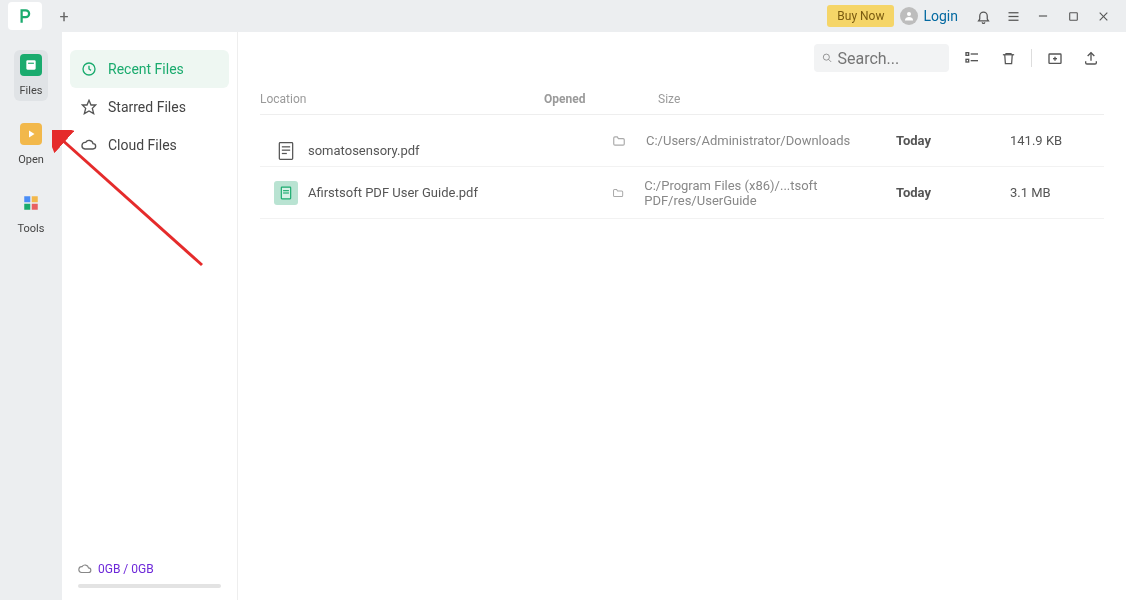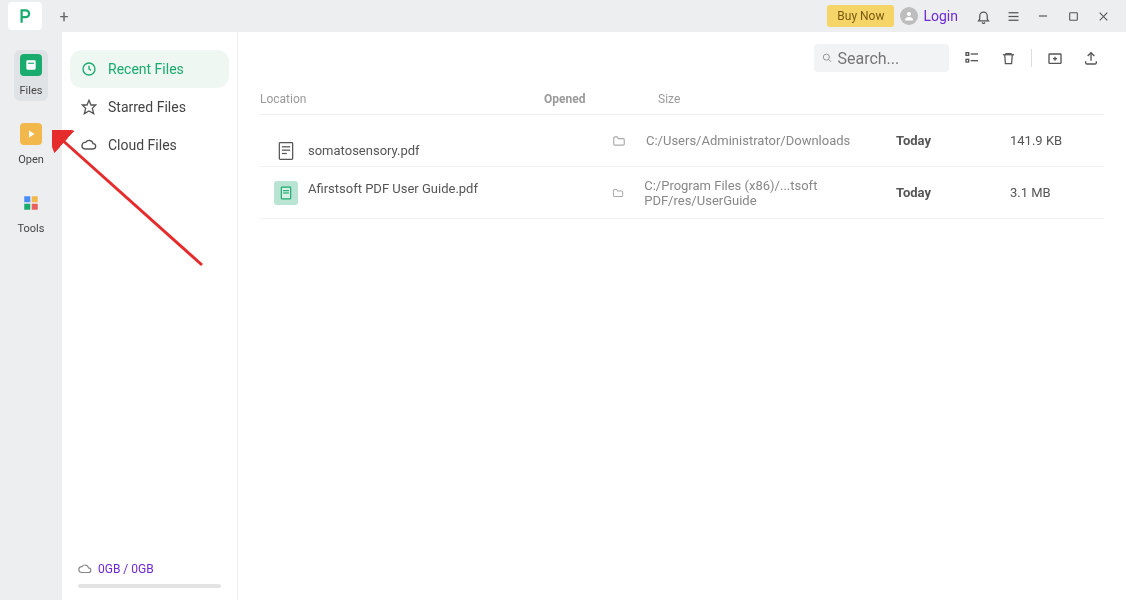--- a/index.html
+++ b/index.html
@@ -3,34 +3,34 @@
 <meta charset="utf-8">
 <style>
 * { margin: 0; padding: 0; box-sizing: border-box; font-family: -apple-system, BlinkMacSystemFont, "Segoe UI", Roboto, sans-serif; }
 body { width: 1126px; height: 600px; background: #f5f6f7; overflow: hidden; position: relative; }
 
 .titlebar { height: 32px; background: #eceef0; display: flex; align-items: center; padding: 0 8px; }
 .app-logo { width: 34px; height: 28px; background: #fff; border-radius: 4px; display:flex; align-items:center; justify-content:center; }
 .add-tab { width: 28px; height: 28px; display:flex; align-items:center; justify-content:center; color:#666; cursor:pointer; margin-left:8px; font-size:16px;}
 .title-spacer { flex:1; }
 .buy-now { background:#f5d568; color:#7a5b10; font-size:12px; padding:4px 10px; border-radius:3px; cursor:pointer; margin-right:6px;}
-.login-wrap { display:flex; align-items:center; cursor:pointer; margin-right:10px; color:#6d28d9;}
+.login-wrap { display:flex; align-items:center; cursor:pointer; margin-right:10px; color:#0369a1;}
 .login-wrap .avatar { width:18px; height:18px; border-radius:50%; background:#bdbdbd; margin-right:5px; display:flex;align-items:center;justify-content:center;}
 .title-icon { width:30px; height:28px; display:flex; align-items:center; justify-content:center; color:#555; cursor:pointer;}
 
 .main { display:flex; height: calc(600px - 32px); }
 
 .rail { width:62px; background:#eceef0; display:flex; flex-direction:column; align-items:center; padding-top:18px; gap:18px;}
 .rail-item { display:flex; flex-direction:column; align-items:center; gap:8px; cursor:pointer; padding:4px 6px; border-radius:6px;}
 .rail-item.active { background:#e0e3e6; }
 .rail-icon { width:22px; height:22px; border-radius:4px; display:flex; align-items:center; justify-content:center;}
 .rail-label { font-size:11px; color:#444; }
 
 .sidepanel { width:175px; background:#fff; display:flex; flex-direction:column; padding:18px 8px 6px 8px; position:relative;}
-.side-item { display:flex; align-items:center; gap:10px; padding:10px 10px; border-radius:12px; cursor:pointer; color:#444; font-size:14px;}
+.side-item { display:flex; align-items:center; gap:10px; padding:10px 10px; border-radius:6px; cursor:pointer; color:#444; font-size:14px;}
 .side-item.active { background:#eef7f2; color:#1aab6e; }
 .side-item .ico { width:18px; height:18px; display:flex; align-items:center; justify-content:center;}
 .storage { margin-top:auto; display:flex; align-items:center; gap:6px; font-size:12px; color:#6d28d9; padding:6px 8px;}
 .storage-bar { height:4px; background:#e3e3e3; border-radius:2px; margin:2px 8px 6px 8px;}
 
 .content { flex:1; background:#fff; padding:12px 22px 0 22px; border-left:1px solid #eee;}
 .toolbar { display:flex; align-items:center; gap:10px; margin-bottom:12px;}
 .tool-spacer { flex:1; }
 .search { width:135px; height:28px; background:#f2f3f4; border-radius:4px; display:flex; align-items:center; padding:0 8px; color:#888; font-size:12px;}
 .search input { border:none; background:transparent; outline:none; font-size:16px; width:100%; color:#555;}
@@ -234,21 +234,21 @@
         <svg width="14" height="14" viewBox="0 0 24 24" fill="none" stroke="#aaa" stroke-width="2">
             <path d="M3 7a2 2 0 0 1 2-2h4l2 3h8a2 2 0 0 1 2 2v7a2 2 0 0 1-2 2H5a2 2 0 0 1-2-2V7z"></path>
           </svg>
         <span>C:/Users/Administrator/Downloads</span>
       </div>
       <div class="col-open">Today</div>
       <div class="col-size">141.9 KB</div>
     </div>
 
     <div class="table-row">
-      <div class="col-name" style="display:flex;">
+      <div class="col-name" style="display:flex;align-items:center;">
         <span class="file-ico" style="background:#b9e3d2;">
           <svg width="14" height="16" viewBox="0 0 24 24" fill="none" stroke="#1aab6e" stroke-width="2">
               <rect x="4" y="2" width="16" height="20" rx="1" fill="#d6f1e6"></rect>
               <line x1="7" y1="8" x2="17" y2="8"></line>
               <line x1="7" y1="12" x2="17" y2="12"></line>
             </svg>
         </span>
         <span>Afirstsoft PDF User Guide.pdf</span>
       </div>
       <div class="col-loc loc-wrap">

